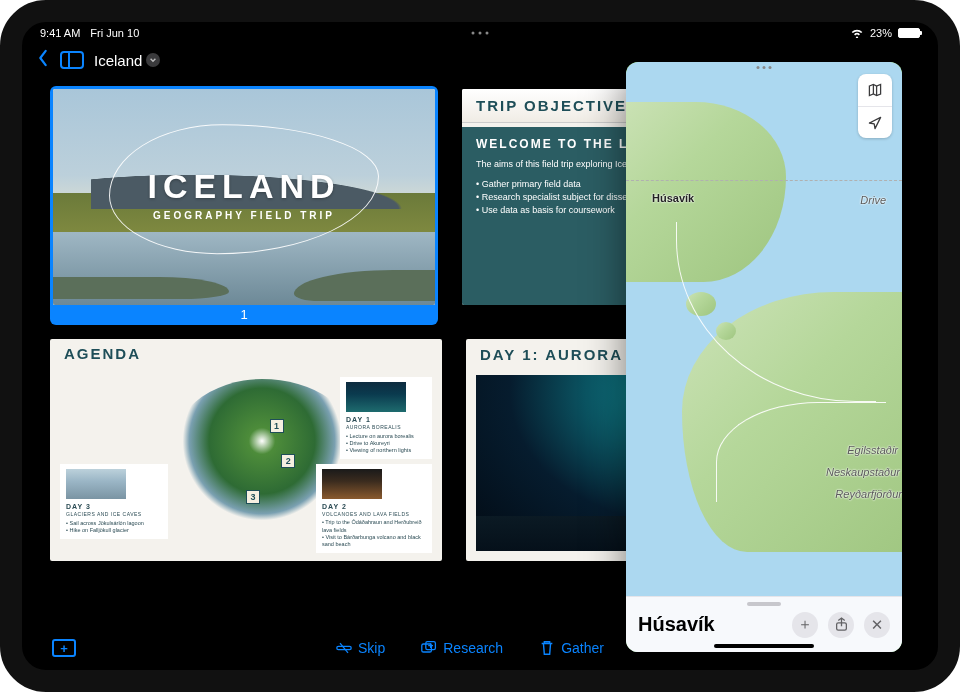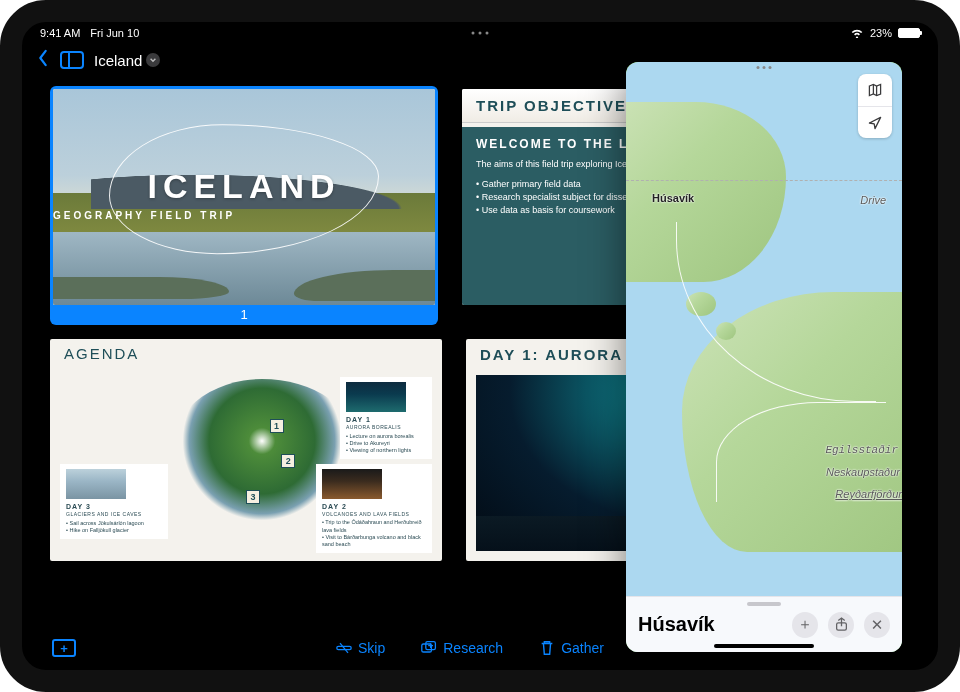--- a/index.html
+++ b/index.html
@@ -126,21 +126,21 @@
     border-radius: 42% 58% 60% 40% / 55% 40% 60% 45%;
   }
   .s1-title {
     position:absolute; left:0; right:0; top:36%;
     text-align:center; color:#fff;
     font-weight:800; letter-spacing:6px; font-size:34px;
     text-shadow: 0 1px 3px rgba(0,0,0,.3);
   }
   .s1-sub {
     position:absolute; left:0; right:0; top:56%;
-    text-align:left; color:#fff;
+    text-align:center; color:#fff;
     letter-spacing:3px; font-size:10px; font-weight:600;
   }
 
   
   .s2-head {
     background: linear-gradient(#ffffff, #f0ece5);
     padding: 8px 14px;
     font-weight:800; letter-spacing:2px; font-size:15px;
     color:#1e4e58;
     border-bottom: 1px solid #ccc;
@@ -163,21 +163,21 @@
     border:2px solid #fff;
   }
   .s2-photo .cap {
     position:absolute; top:3px; right:4px; font-size:5px; letter-spacing:1px; color:#fff;
     text-align:right; line-height:1.2;
   }
 
   
   .s3-head {
     padding: 6px 14px;
-    font-weight:400; letter-spacing:2px; font-size:15px;
+    font-weight:700; letter-spacing:2px; font-size:15px;
     color:#1e4e58;
   }
   .s3-map {
     position:absolute; left:30%; top:18%;
     width: 48%; height: 70%;
     background: radial-gradient(circle at 50% 40%, #fff 0%, #4d8c3a 10%, #2e6b34 40%, #7aa0b1 55%, transparent 60%);
     border-radius: 50% 50% 48% 52% / 50% 42% 58% 50%;
   }
   .s3-badge {
     position:absolute; width:14px; height:14px;
@@ -273,23 +273,23 @@
   .land.sm2 { left:90px; top:260px; width:20px; height:18px; border-radius:50%; }
   .coast { position:absolute; border-top:1px dashed #b0b0b0; }
   .coast.c1 { left:0; right:0; top:118px; }
   .map-label {
     position:absolute; font-size:11px; color:#5a5a5a;
     font-style: italic;
     text-shadow: 0 0 2px #fff, 0 0 2px #fff;
   }
   .ml-husavik { left:26px; top:130px; font-weight:700; font-style:normal; color:#222;}
   .ml-fontur { right:16px; top:132px; }
-  .ml-egil { right:4px; top:382px;font-family:Liberation Mono, monospace; }
+  .ml-egil { right:4px; top:382px; }
   .ml-nesk { right:2px; top:404px; }
-  .ml-reyd { right:0px; top:426px;text-decoration:underline; }
+  .ml-reyd { right:0px; top:426px; }
   .map-road {
     position:absolute; border:1px solid #fff;
     opacity:.9;
   }
   .road1 { left:50px; top:160px; width:200px; height:180px;
     border-radius: 0 0 0 90%; border-top:none; border-right:none; }
   .road2 { left:90px; top:340px; width:170px; height:100px;
     border-radius: 60% 0 0 0; border-bottom:none; border-right:none; }
 
   .map-controls {

